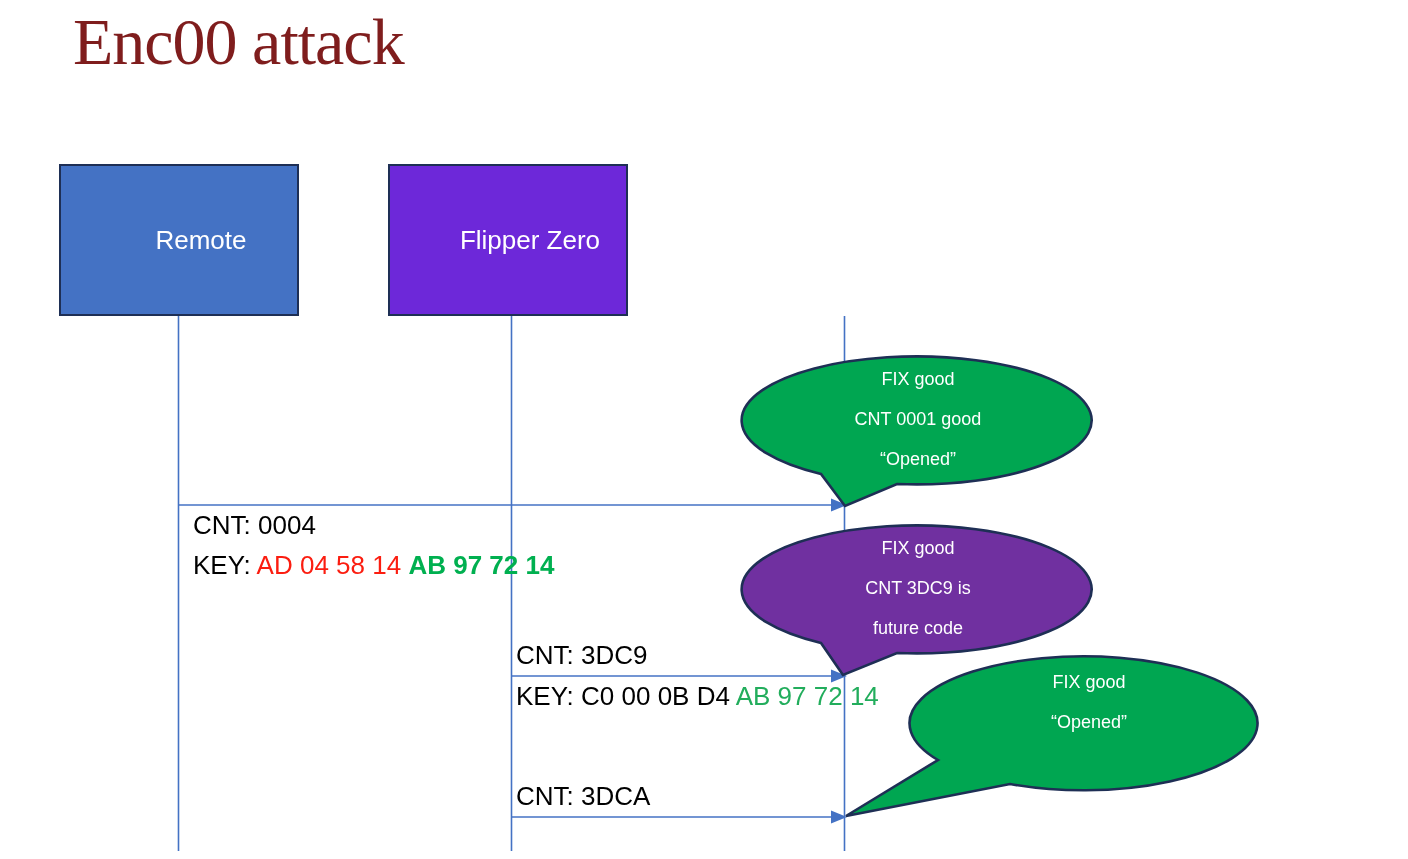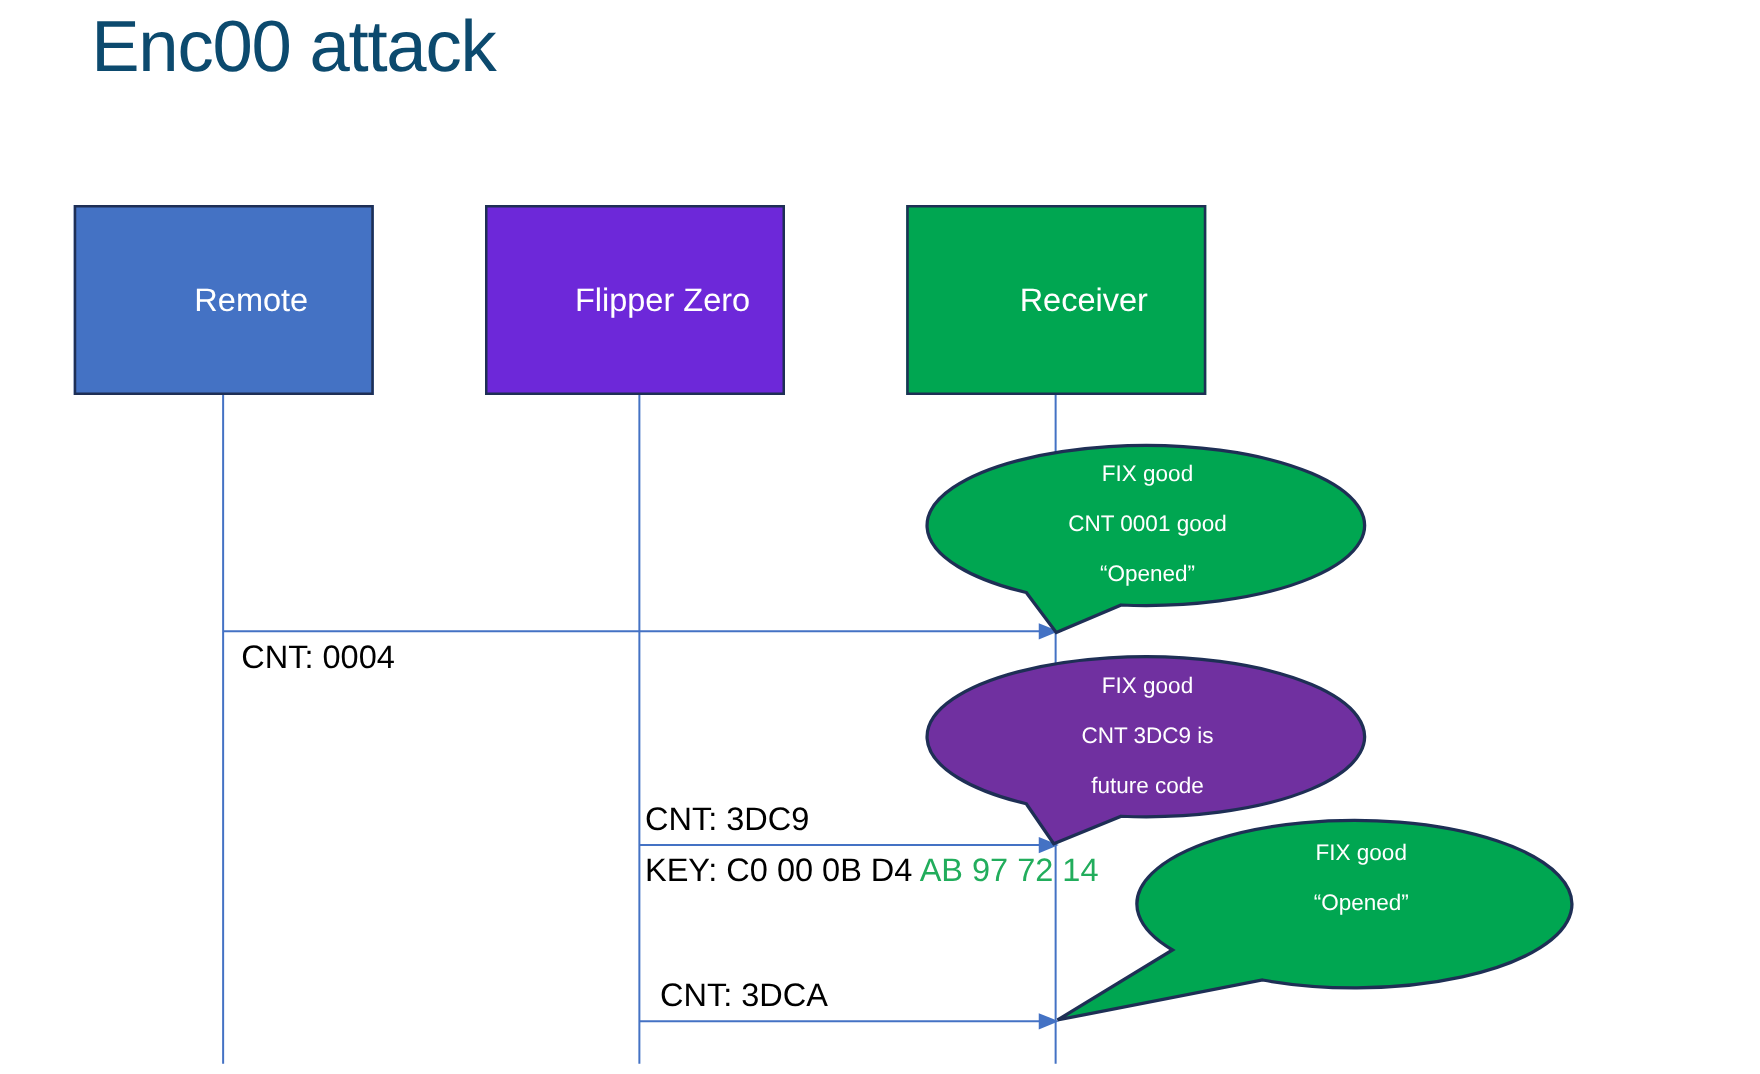--- a/index.html
+++ b/index.html
@@ -5,22 +5,23 @@
   html,body{margin:0;padding:0;background:#ffffff;}
   .slide{
     position:relative;
     width:1408px;height:859px;
     background:#ffffff;
     overflow:hidden;
     font-family:"Liberation Sans", sans-serif;
   }
   .title{
     position:absolute;left:73px;top:4px;
-    font-size:58px;font-weight:300;color:#0c4a6e;
+    font-size:66px;font-weight:300;color:#7f1d1d;
     letter-spacing:-1px;
+    font-family:Liberation Serif, serif;
   }
   .actor{
     position:absolute;top:164px;width:240px;height:152px;
     border:2.5px solid #1e2f55;
     display:flex;align-items:center;justify-content:center;
     box-sizing:border-box;
   }
   .actor-remote{left:59px;background:#4472c4;}
   .actor-flipper{left:388px;background:#6d28d9;}
   .actor-receiver{left:725px;background:#00a651;}
@@ -35,21 +36,21 @@
   .msg{
     position:absolute;
     font-size:26px;line-height:31px;color:#000000;
     white-space:nowrap;
   }
   .m1l1{left:193px;top:469px;}
   .m1l2{left:193px;top:510px;text-align:right;}
   .m1l3{left:193px;top:550px;}
   .m2l1{left:516px;top:640px;}
   .m2l2{left:516px;top:681px;}
-  .m3l1{left:528px;top:781px;}
+  .m3l1{left:516px;top:781px;}
   .m3l2{left:516px;top:822px;}
   .key-red{color:#fb1d10;}
   .key-green-bold{color:#00b050;font-weight:700;}
   .key-green{color:#22ad5c;}
   .callout-text{
     position:absolute;width:340px;
     color:#ffffff;font-size:18px;line-height:40px;
     text-align:center;
   }
   .c1text{left:748px;top:359px;}
@@ -62,23 +63,20 @@
 <div class="slide">
 
   <div class="title">Enc00 attack</div>
 
   <div class="actor actor-remote">
     <span class="actor-label">Remote</span>
   </div>
   <div class="actor actor-flipper">
     <span class="actor-label">Flipper Zero</span>
   </div>
-  <div class="actor actor-receiver">
-    <span class="actor-label">Receiver</span>
-  </div>
 
   <svg class="overlay" width="1408" height="859" viewBox="0 0 1408 859">
 
     <line class="lifeline" x1="178.5" y1="316" x2="178.5" y2="851"></line>
     <line class="lifeline" x1="511.5" y1="316" x2="511.5" y2="851"></line>
     <line class="lifeline" x1="844.5" y1="316" x2="844.5" y2="851"></line>
 
     <line class="arrow-line" x1="179" y1="505" x2="832" y2="505"></line>
     <polygon class="arrow-head" points="831,498.5 847,505 831,511.5"></polygon>
 
@@ -87,20 +85,21 @@
 
     <line class="arrow-line" x1="512" y1="817" x2="832" y2="817"></line>
     <polygon class="arrow-head" points="831,810.5 847,817 831,823.5"></polygon>
 
     <path class="callout callout-green" d="M845,506 L821,474 A175,64 0 1 1 897,484 Z"></path>
     <path class="callout callout-purple" d="M843,675 L821,643 A175,64 0 1 1 897,653 Z"></path>
     <path class="callout callout-green" d="M846,816 L938,760 A174,67 0 1 1 1010,784 Z"></path>
   </svg>
 
   <div class="msg m1l2">CNT: 0004</div>
+  <div class="msg m1l3"><span>KEY: </span><span class="key-red">AD 04 58 14 </span><span class="key-green-bold">AB 97 72 14</span></div>
 
   <div class="msg m2l1">CNT: 3DC9</div>
   <div class="msg m2l2"><span>KEY: </span><span>C0 00 0B D4 </span><span class="key-green">AB 97 72 14</span></div>
 
   <div class="msg m3l1">CNT: 3DCA</div>
 
   <div class="callout-text c1text">
     <div>FIX good</div>
     <div>CNT 0001 good</div>
     <div>“Opened”</div>

